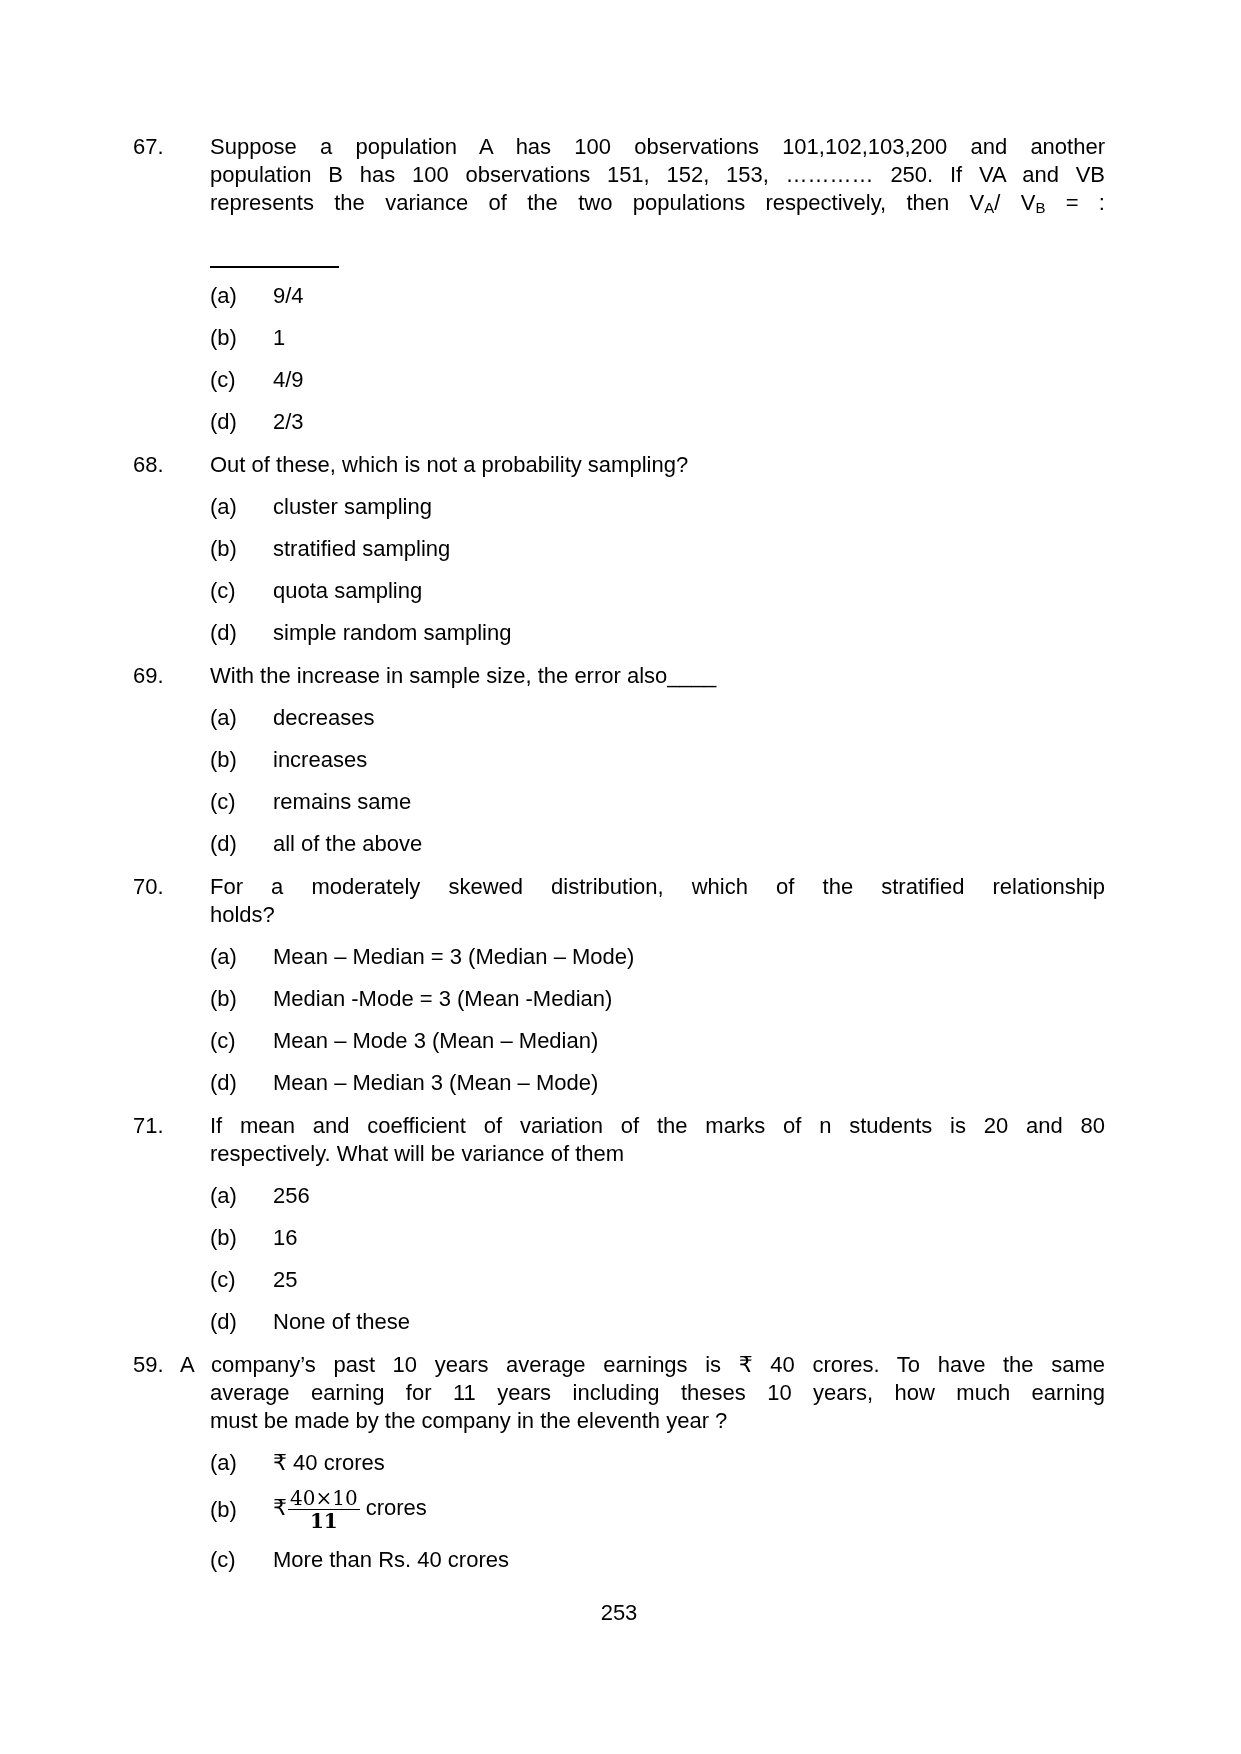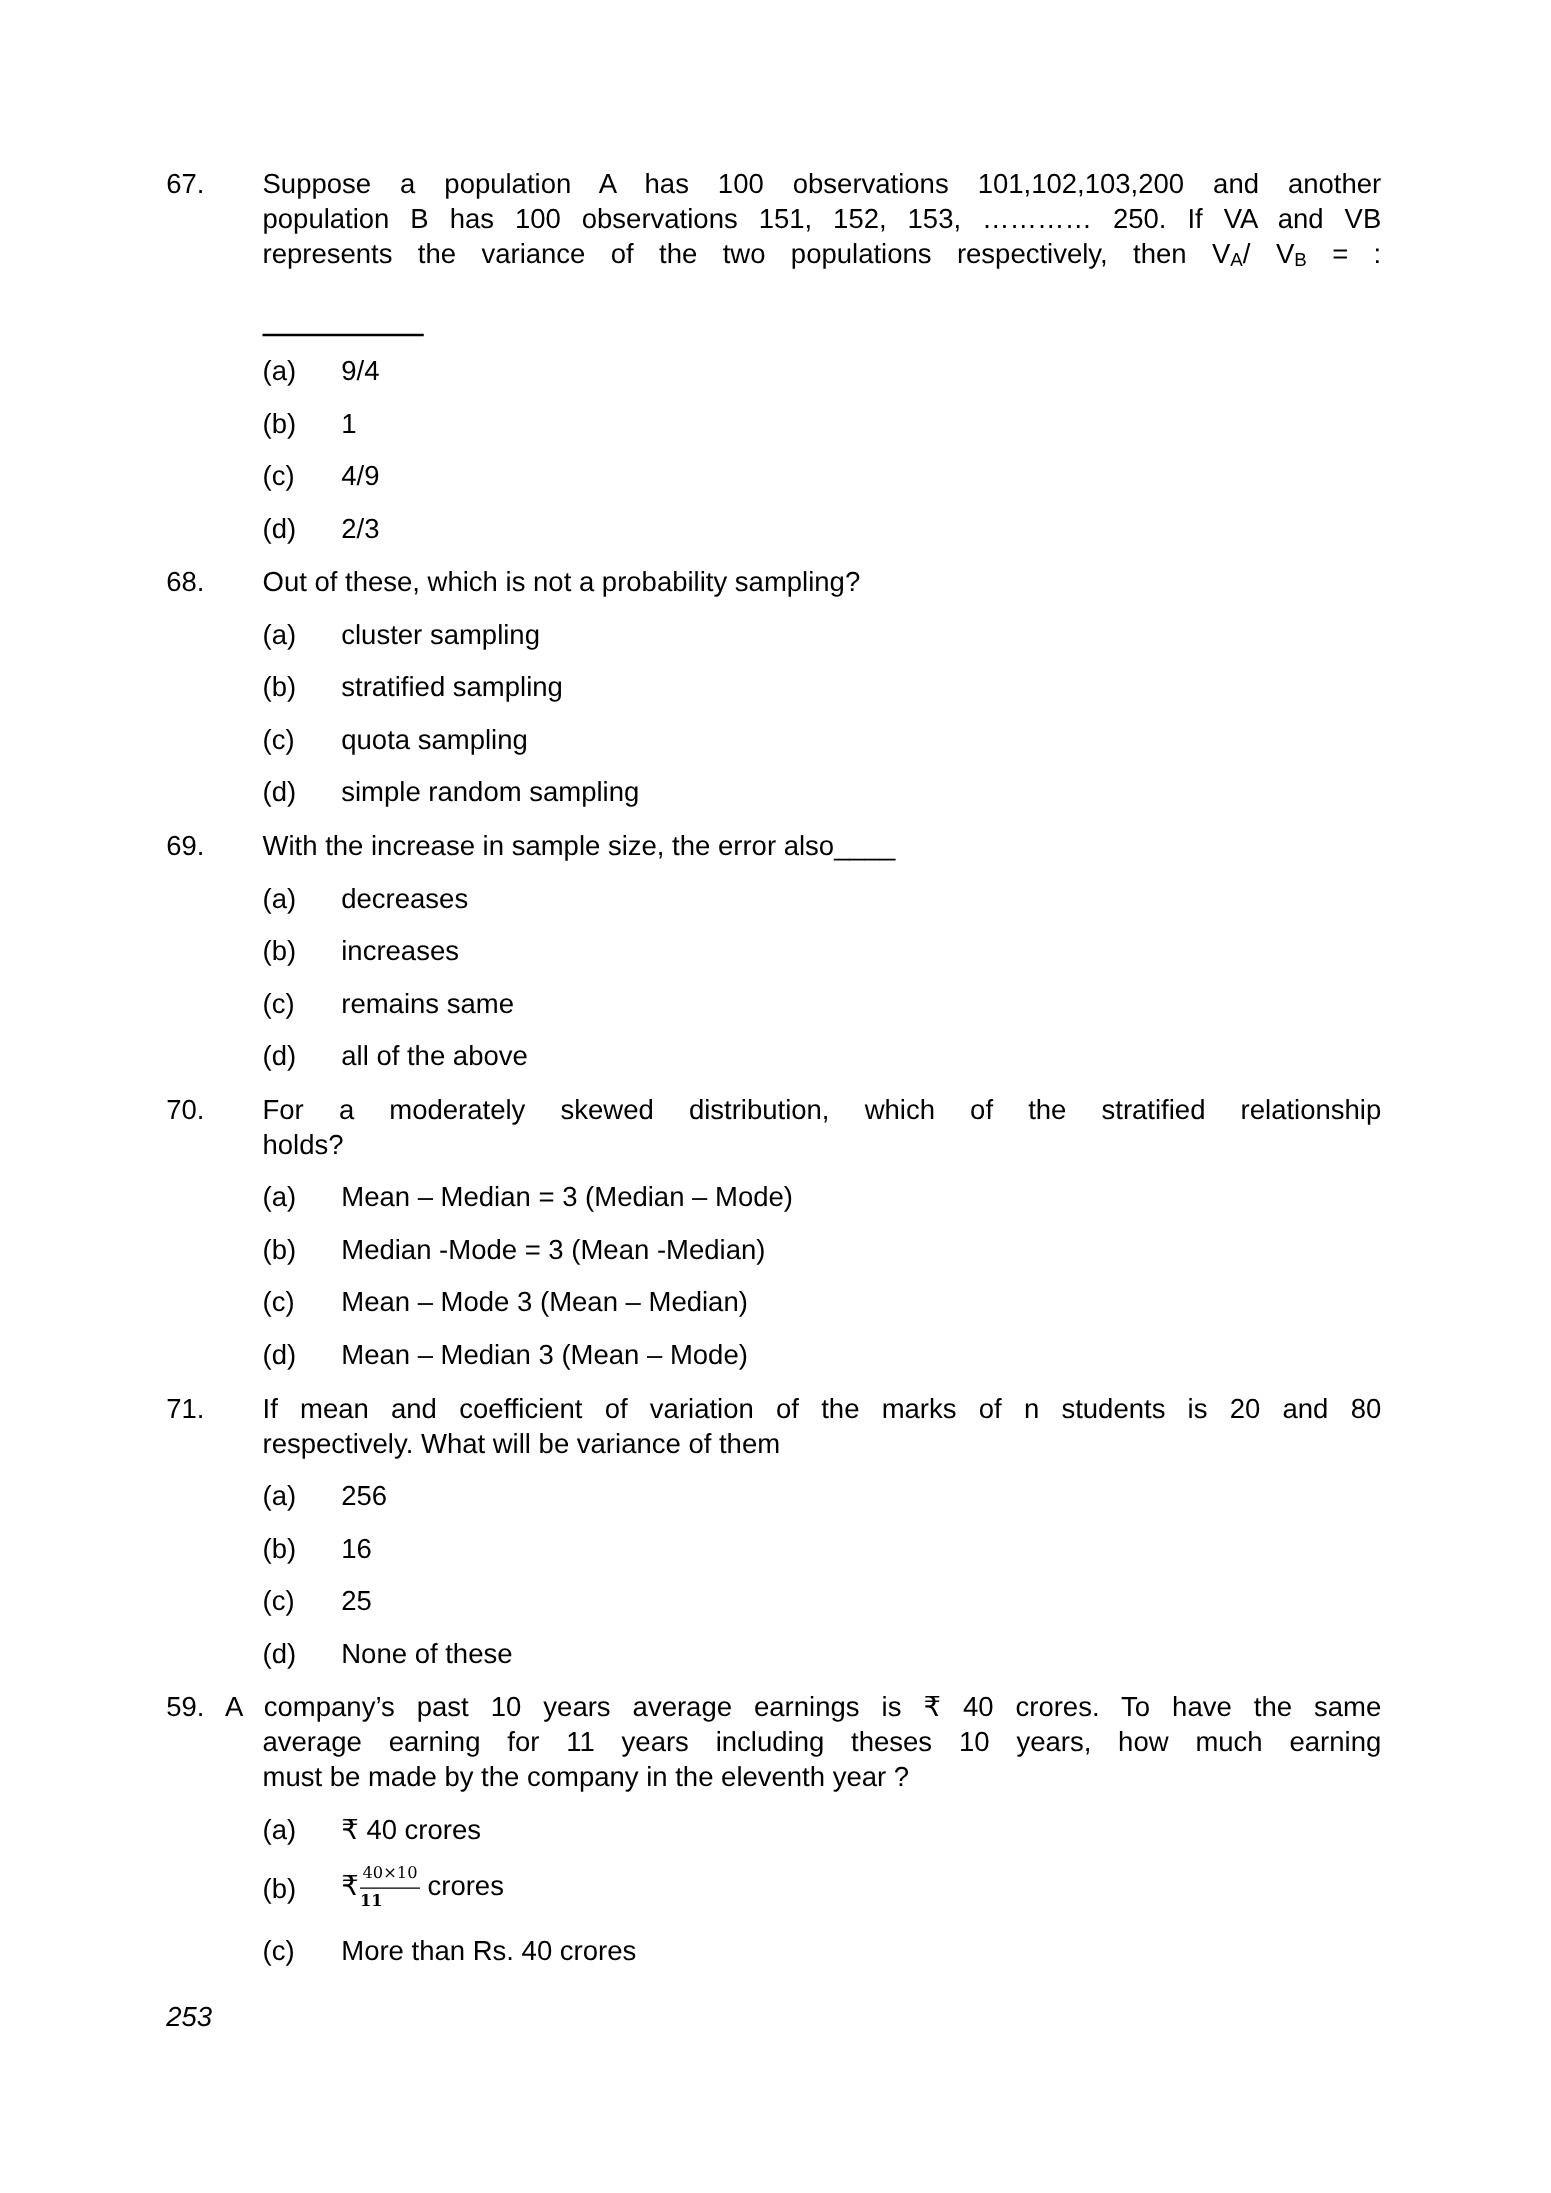--- a/index.html
+++ b/index.html
@@ -36,34 +36,33 @@
     border-bottom: 2px solid #000;
   }
   .vsub { font-size: 15px; vertical-align: -3px; }
   
   .q72 { margin-top: 15px; }
   .q72 .wrapline { margin-left: 77px; }
   .q72 .opts { margin-left: 77px; }
   .opt-frac { align-items: center; margin-top: 10px; }
   .frac {
     display: inline-block;
-    text-align: left;
+    text-align: center;
     vertical-align: middle;
     font-family: "DejaVu Serif", serif;
-    font-size: 13px;
+    font-size: 20px;
     line-height: 22px;
   }
   .fnum { display: block; border-bottom: 1.5px solid #000; padding: 0 2px; }
   .fden { display: block; font-weight: bold; }
   .rupee { margin-right: 1px; }
   .fracsuffix { margin-left: 6px; }
   .pagenum {
-    text-align: left;
+    text-align: center;
     margin-top: 25px;
-    font-style: italic;
   }
 </style>
 </head>
 <body>
 
 <div class="page">
 
   <div class="q">
     <div class="qnum">67.</div>
     <div class="qbody">

